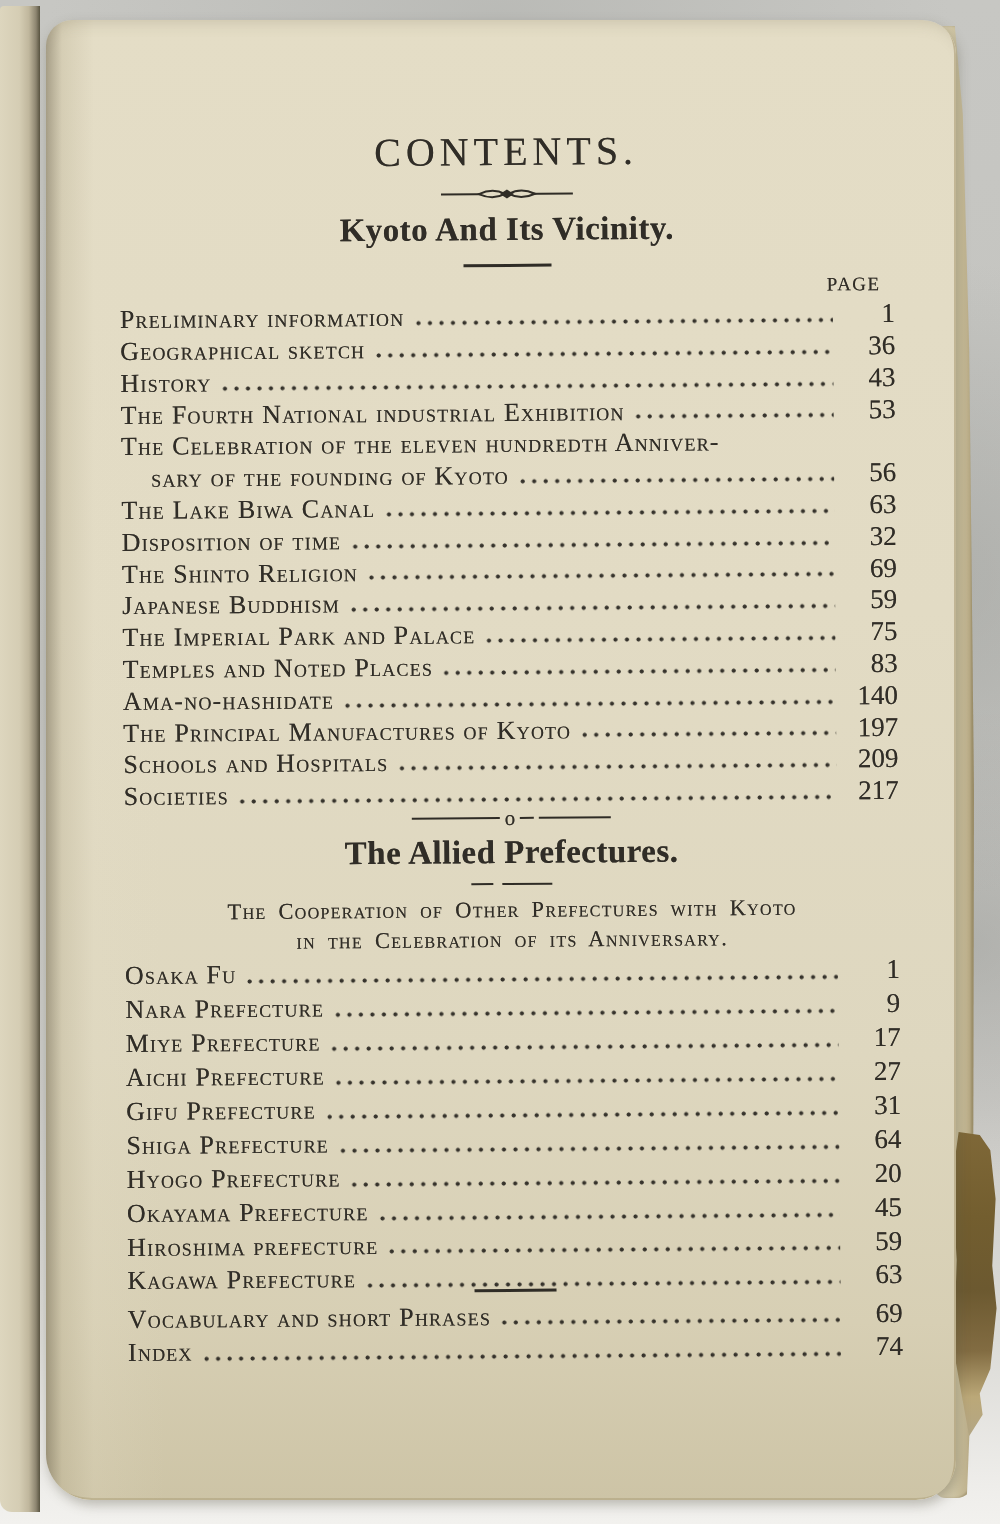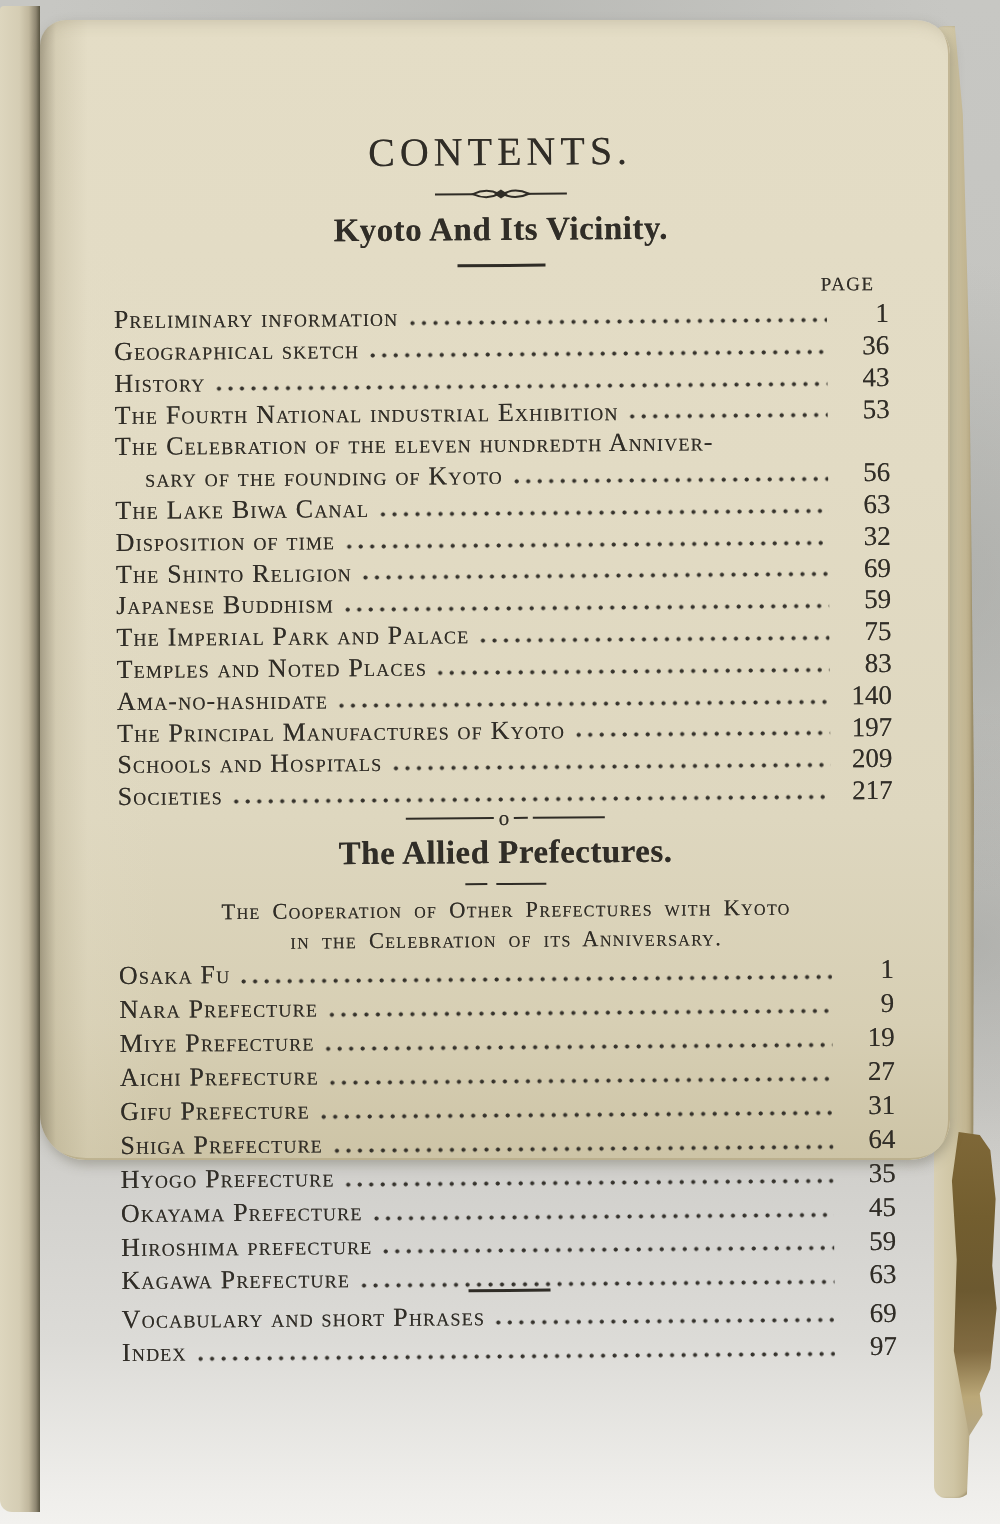--- a/index.html
+++ b/index.html
@@ -29,21 +29,21 @@
     border-radius:10px 20px 18px 12px;
     clip-path:polygon(0 0,52% 0,72% 6%,88% 22%,100% 52%,97% 90%,82% 100%,0 100%);
     box-shadow:inset -3px 0 2px rgba(118,104,70,.35);
   }
   .torn-edge{
     position:absolute;left:950px;top:1132px;width:48px;height:304px;
     background:linear-gradient(178deg,#7f6838 0%,#735e2f 28%,#6c5930 52%,#826c42 72%,#bba878 87%,#b3a685 100%);
     clip-path:polygon(18% 0,62% 1%,84% 6%,95% 22%,88% 44%,97% 58%,84% 78%,62% 86%,68% 93%,40% 100%,26% 88%,8% 72%,14% 42%,4% 16%);
   }
   .book-page{
-    position:absolute;left:40px;top:20px;width:910px;height:1140px;
+    position:absolute;left:46px;top:20px;width:910px;height:1480px;
     border-radius:26px 34px 40px 46px;
     background:
       linear-gradient(90deg,rgba(106,97,74,.50) 0px,rgba(176,166,136,.28) 16px,rgba(228,221,198,.18) 48px,rgba(0,0,0,0) 120px),
       linear-gradient(180deg,#e4ddc6 0%,#e2dbc4 40%,#ded7bf 70%,#d7cfb4 88%,#cdc4a6 100%);
     box-shadow:
       inset -14px 0 0 -12px rgba(167,152,112,.55),
       inset 0 -17px 0 -15px rgba(167,152,112,.45),
       inset 0 15px 14px -12px rgba(150,140,112,.30),
       2px 5px 12px rgba(90,85,70,.35);
     text-decoration: underline;
@@ -213,41 +213,41 @@
           <span class="num">1</span>
         </div>
       <div class="row">
           <span class="lbl">Nara Prefecture</span>
           <span class="dots"></span>
           <span class="num">9</span>
         </div>
       <div class="row">
           <span class="lbl">Miye Prefecture</span>
           <span class="dots"></span>
-          <span class="num">19</span>
+          <span class="num">17</span>
         </div>
       <div class="row">
           <span class="lbl">Aichi Prefecture</span>
           <span class="dots"></span>
           <span class="num">27</span>
         </div>
       <div class="row">
           <span class="lbl">Gifu Prefecture</span>
           <span class="dots"></span>
           <span class="num">31</span>
         </div>
       <div class="row">
           <span class="lbl">Shiga Prefecture</span>
           <span class="dots"></span>
           <span class="num">64</span>
         </div>
       <div class="row">
           <span class="lbl">Hyogo Prefecture</span>
           <span class="dots"></span>
-          <span class="num">35</span>
+          <span class="num">20</span>
         </div>
       <div class="row">
           <span class="lbl">Okayama Prefecture</span>
           <span class="dots"></span>
           <span class="num">45</span>
         </div>
       <div class="row">
           <span class="lbl">Hiroshima prefecture</span>
           <span class="dots"></span>
           <span class="num">59</span>
@@ -263,18 +263,18 @@
 
     <div class="rows closing">
       <div class="row">
           <span class="lbl">Vocabulary and short Phrases</span>
           <span class="dots"></span>
           <span class="num">69</span>
         </div>
       <div class="row">
           <span class="lbl">Index</span>
           <span class="dots"></span>
-          <span class="num">97</span>
+          <span class="num">74</span>
         </div>
     </div>
 
   </div>
 </div>
 
 </body></html>

